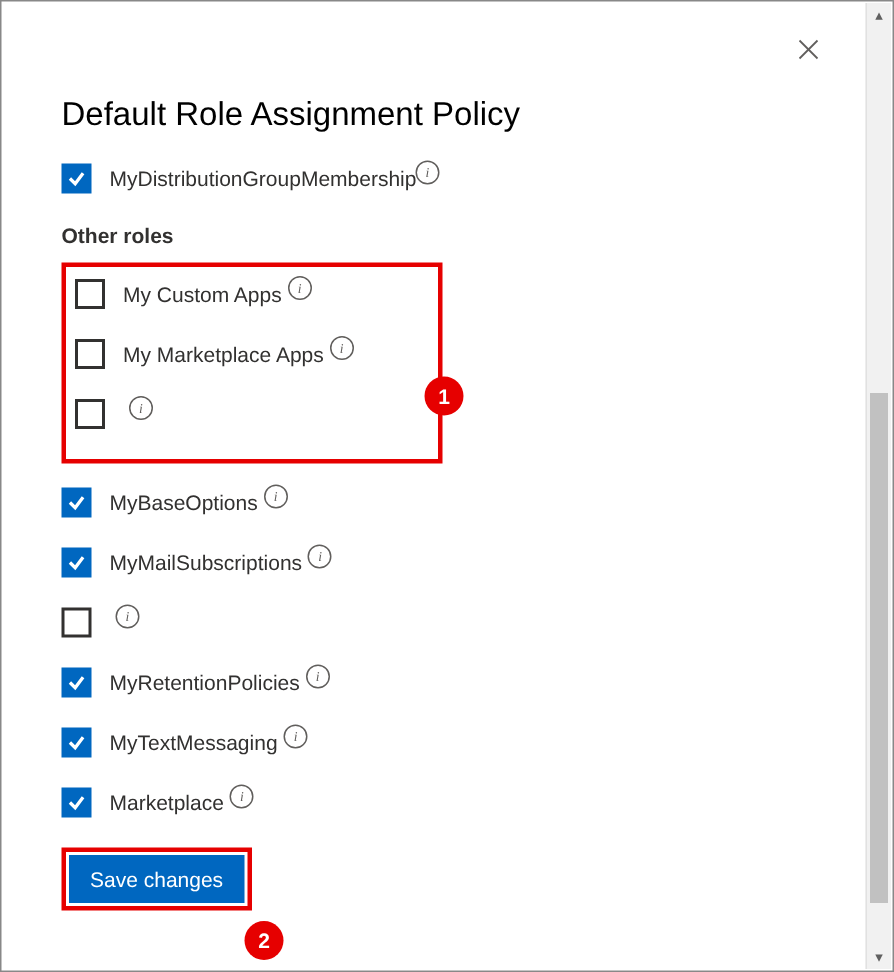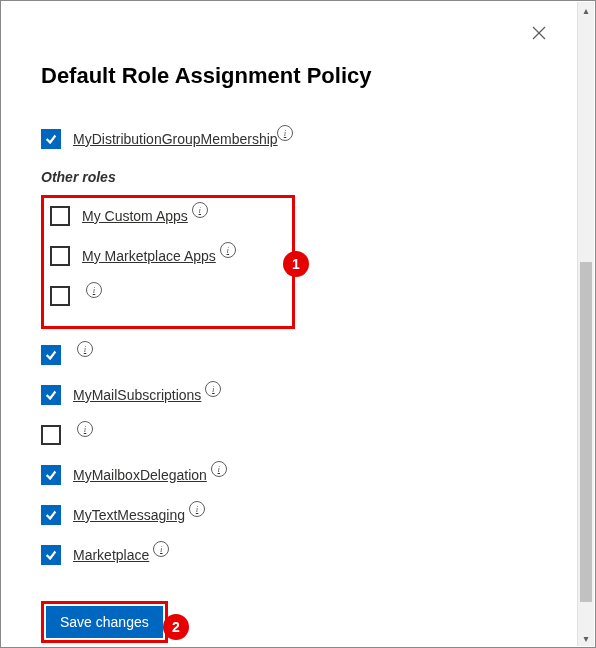--- a/index.html
+++ b/index.html
@@ -58,29 +58,28 @@
     height: 32px;
     display: flex;
     align-items: center;
     justify-content: center;
     cursor: pointer;
     color: #605e5c;
   }
   .close-btn svg { width:14px; height:14px; }
   h1.title {
     font-size: 22px;
-    font-weight: 700;
-    margin: 38px 0 40px 0;
+    font-weight: 400;
+    margin: 38px 0 20px 0;
     color: #000;
   }
   .row {
     display: flex;
-    align-items: center;
+    align-items: flex-end;
     margin-bottom: 20px;
-    text-decoration: underline;
   }
   .checkbox {
     width: 20px;
     height: 20px;
     border: 2px solid #323130;
     box-sizing: border-box;
     flex: 0 0 auto;
     margin-right: 12px;
     display: flex;
     align-items: center;
@@ -107,21 +106,20 @@
     color:#605e5c;
     margin-left:4px;
     position:relative;
     top:-6px;
     flex:0 0 auto;
   }
   .section-header {
     font-size: 14px;
     font-weight: 700;
     margin: 4px 0 10px 0;
-    font-style: italic;
   }
   .callout-box {
     border: 3px solid #e60000;
     padding: 8px 6px 0 6px;
     margin-bottom: 16px;
     width: 236px;
   }
   .callout-box .row { margin-bottom: 20px; }
   .callout-badge {
     position:absolute;
@@ -132,21 +130,21 @@
     font-weight:700;
     font-size:14px;
     display:flex;align-items:center;justify-content:center;
   }
   .badge1 { top: 250px; left: 282px; }
   .badge2 { top: 613px; left: 162px; }
   .save-wrap {
     display:inline-block;
     border: 3px solid #e60000;
     padding: 2px;
-    margin-top: 16px;
+    margin-top: 0px;
   }
   .save-btn {
     background:#0067c0;
     color:#fff;
     border:none;
     font-size:14px;
     padding: 8px 14px;
     cursor:pointer;
   }
 </style>
@@ -197,20 +195,21 @@
       </div>
     </div>
 
     
     <div class="row">
       <span class="checkbox checked">
           <svg viewBox="0 0 16 16">
             <polyline points="3,8 7,12 13,4"></polyline>
           </svg>
         </span>
+      <span class="label">MyBaseOptions</span>
       <span class="info">i</span>
     </div>
     <div class="row">
       <span class="checkbox checked">
           <svg viewBox="0 0 16 16">
             <polyline points="3,8 7,12 13,4"></polyline>
           </svg>
         </span>
       <span class="label">MyMailSubscriptions</span>
       <span class="info">i</span>
@@ -218,21 +217,21 @@
     <div class="row">
       <span class="checkbox"></span>
       <span class="info">i</span>
     </div>
     <div class="row">
       <span class="checkbox checked">
           <svg viewBox="0 0 16 16">
             <polyline points="3,8 7,12 13,4"></polyline>
           </svg>
         </span>
-      <span class="label">MyMailboxDelegation</span>
+      <span class="label">MyRetentionPolicies</span>
       <span class="info">i</span>
     </div>
     <div class="row">
       <span class="checkbox checked">
           <svg viewBox="0 0 16 16">
             <polyline points="3,8 7,12 13,4"></polyline>
           </svg>
         </span>
       <span class="label">MyTextMessaging</span>
       <span class="info">i</span>

